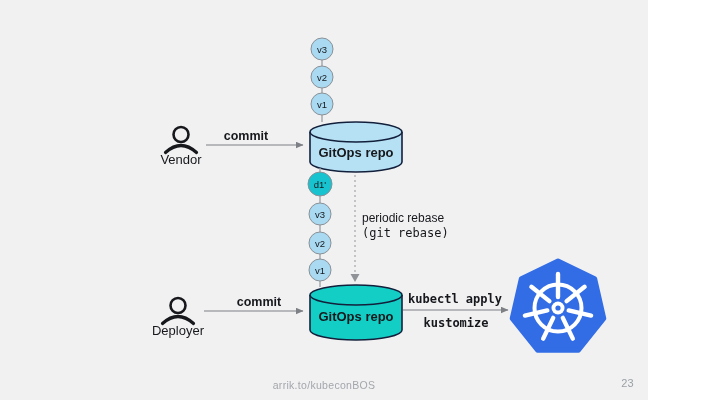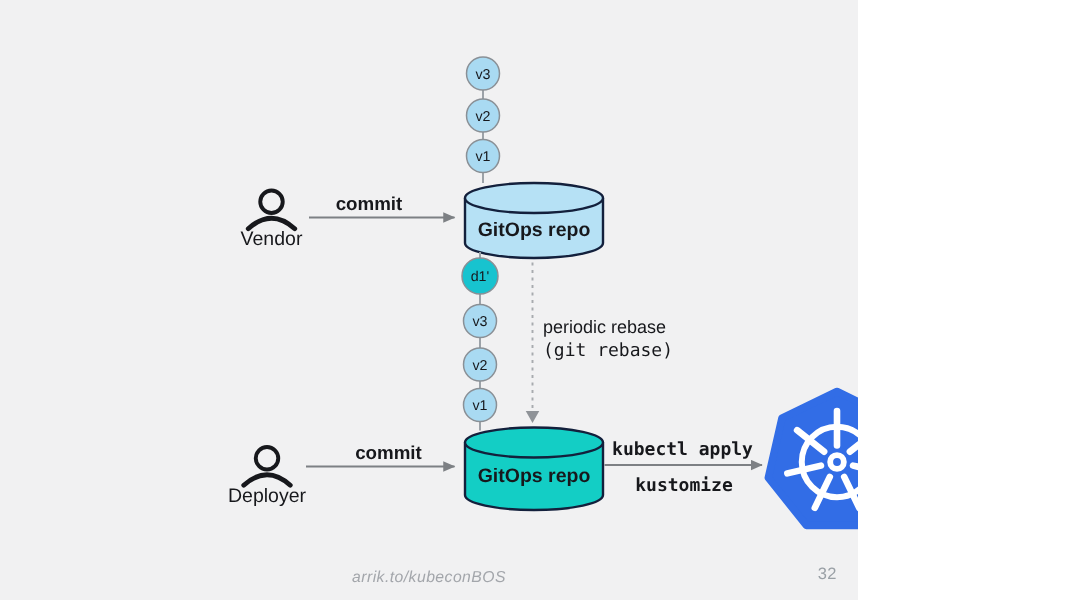--- a/index.html
+++ b/index.html
@@ -1,35 +1,35 @@
 <!DOCTYPE html>
 <html><head>
 <meta charset="utf-8">
 <style>
   html,body { margin:0; padding:0; }
   .slide {
     position: relative;
-    width: 572px;
+    width: 648px;
     height: 400px;
     background: #f1f1f2;
     overflow: hidden;
     font-family: "Liberation Sans", sans-serif;
   }
   .slide svg { position:absolute; left:0; top:0; }
   .diagram-label { font-family: "Liberation Sans", sans-serif; fill:#17181c; }
   .mono { font-family: "DejaVu Sans Mono", monospace; }
   .footer-text {
     position:absolute;
     font-size: 10.5px;
     color: #a3a6ab;
     letter-spacing: 0.3px;
   }
   .tagline { left:32px; top:379px; }
   .tagline .it { font-style: italic; }
-  .link { left:0; right:0; top:379px; text-align:center;font-style:italic; }
+  .link { left:0; right:0; top:379px; text-align:center; }
   .page-num { right:14px; top:377px; font-size:11px; color:#9aa0a6; }
 </style>
 </head>
 <body>
 
 <div class="slide">
 
   <svg width="712" height="400" viewBox="0 0 712 400">
     <defs>
       <marker id="arrow" markerWidth="9" markerHeight="8" refX="7.5" refY="3.5" orient="auto" markerUnits="userSpaceOnUse">
@@ -130,15 +130,15 @@
         <line x1="553.2" y1="317.9" x2="543.2" y2="338.6"></line>
         <line x1="547.3" y1="310.4" x2="524.9" y2="315.6"></line>
         <line x1="549.4" y1="301.1" x2="531.4" y2="286.8"></line>
       </g>
       <circle cx="558" cy="308" r="6.5" fill="#ffffff"></circle>
       <circle cx="558" cy="308" r="2.6" fill="#326de6"></circle>
     </g>
   </svg>
 
   <div class="footer-text link">arrik.to/kubeconBOS</div>
-  <div class="footer-text page-num">32</div>
+  <div class="footer-text page-num">23</div>
 
 </div>
 
 </body></html>

